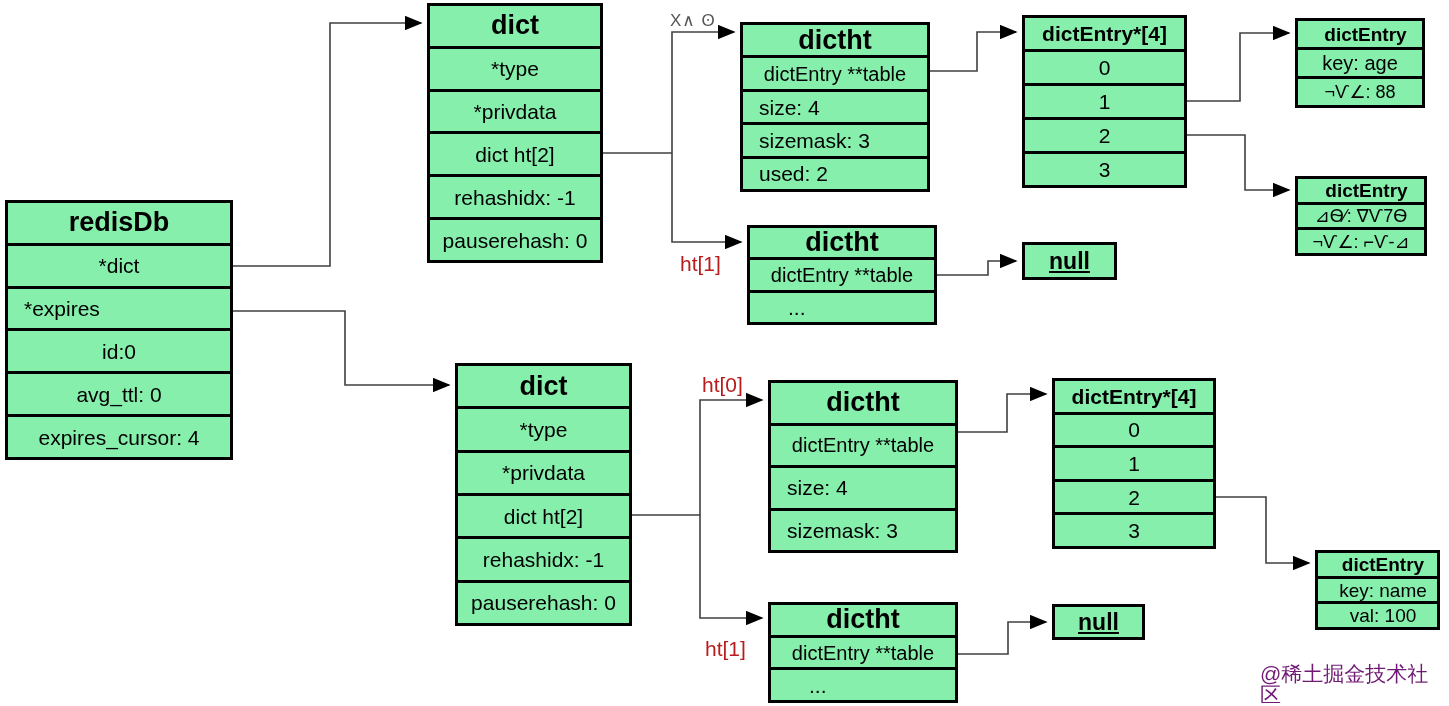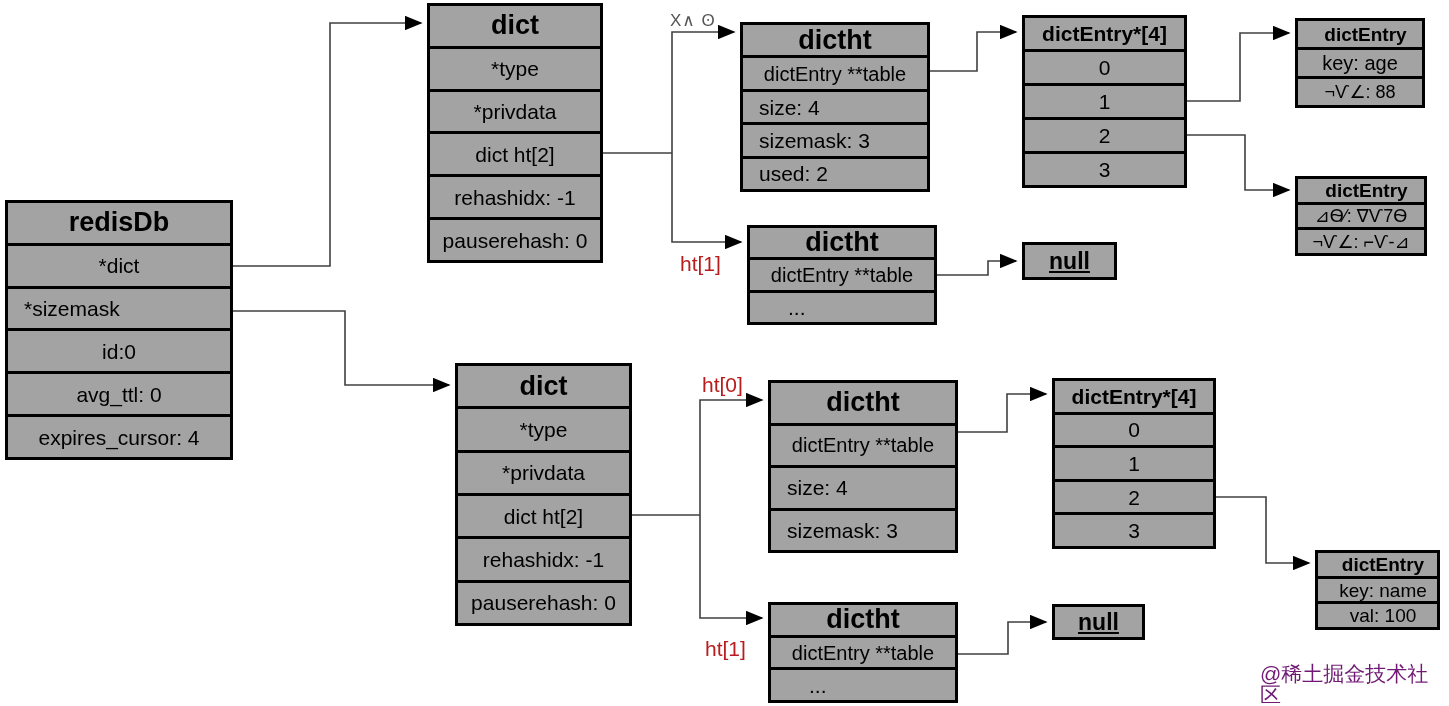--- a/index.html
+++ b/index.html
@@ -1,21 +1,21 @@
 <!DOCTYPE html>
 <html><head>
 <meta charset="utf-8">
 <style>
   html,body{margin:0;padding:0;background:#fff;}
   #canvas{
     position:relative;width:1449px;height:706px;background:#ffffff;
     font-family:"Liberation Sans","DejaVu Sans",sans-serif;color:#000;overflow:hidden;
   }
   .box{
-    position:absolute;background:#a3a3a3;border:3px solid #000;
+    position:absolute;background:#86efac;border:3px solid #000;
     display:flex;flex-direction:column;box-sizing:border-box;
   }
   .cell{
     flex:1;display:flex;align-items:center;justify-content:center;
     line-height:1;white-space:nowrap;
   }
   .cell + .cell{border-top:3px solid #000;}
   .title{font-weight:bold;}
   .left{justify-content:flex-start;padding-left:16px;}
   .leftdots{justify-content:flex-start;padding-left:38px;}
@@ -51,21 +51,21 @@
     <polyline class="wire" points="700,515 700,400 762,400" marker-end="url(#arr)"></polyline>
     <polyline class="wire" points="700,515 700,618 762,618" marker-end="url(#arr)"></polyline>
     <polyline class="wire" points="958,432 1007,432 1007,394 1046,394" marker-end="url(#arr)"></polyline>
     <polyline class="wire" points="1216,497 1266,497 1266,563 1309,563" marker-end="url(#arr)"></polyline>
     <polyline class="wire" points="958,654 1008,654 1008,622 1046,622" marker-end="url(#arr)"></polyline>
   </svg>
 
   <div class="box" style="left:5px;top:200px;width:228px;height:260px">
     <div class="cell title f27">redisDb</div>
     <div class="cell f21">*dict</div>
-    <div class="cell f21 left">*sizemask</div>
+    <div class="cell f21 left">*expires</div>
     <div class="cell f21">id:0</div>
     <div class="cell f21">avg_ttl: 0</div>
     <div class="cell f21">expires_cursor: 4</div>
   </div>
 
   <div class="box" style="left:427px;top:3px;width:176px;height:260px">
     <div class="cell title f27">dict</div>
     <div class="cell f21">*type</div>
     <div class="cell f21">*privdata</div>
     <div class="cell f21">dict ht[2]</div>

